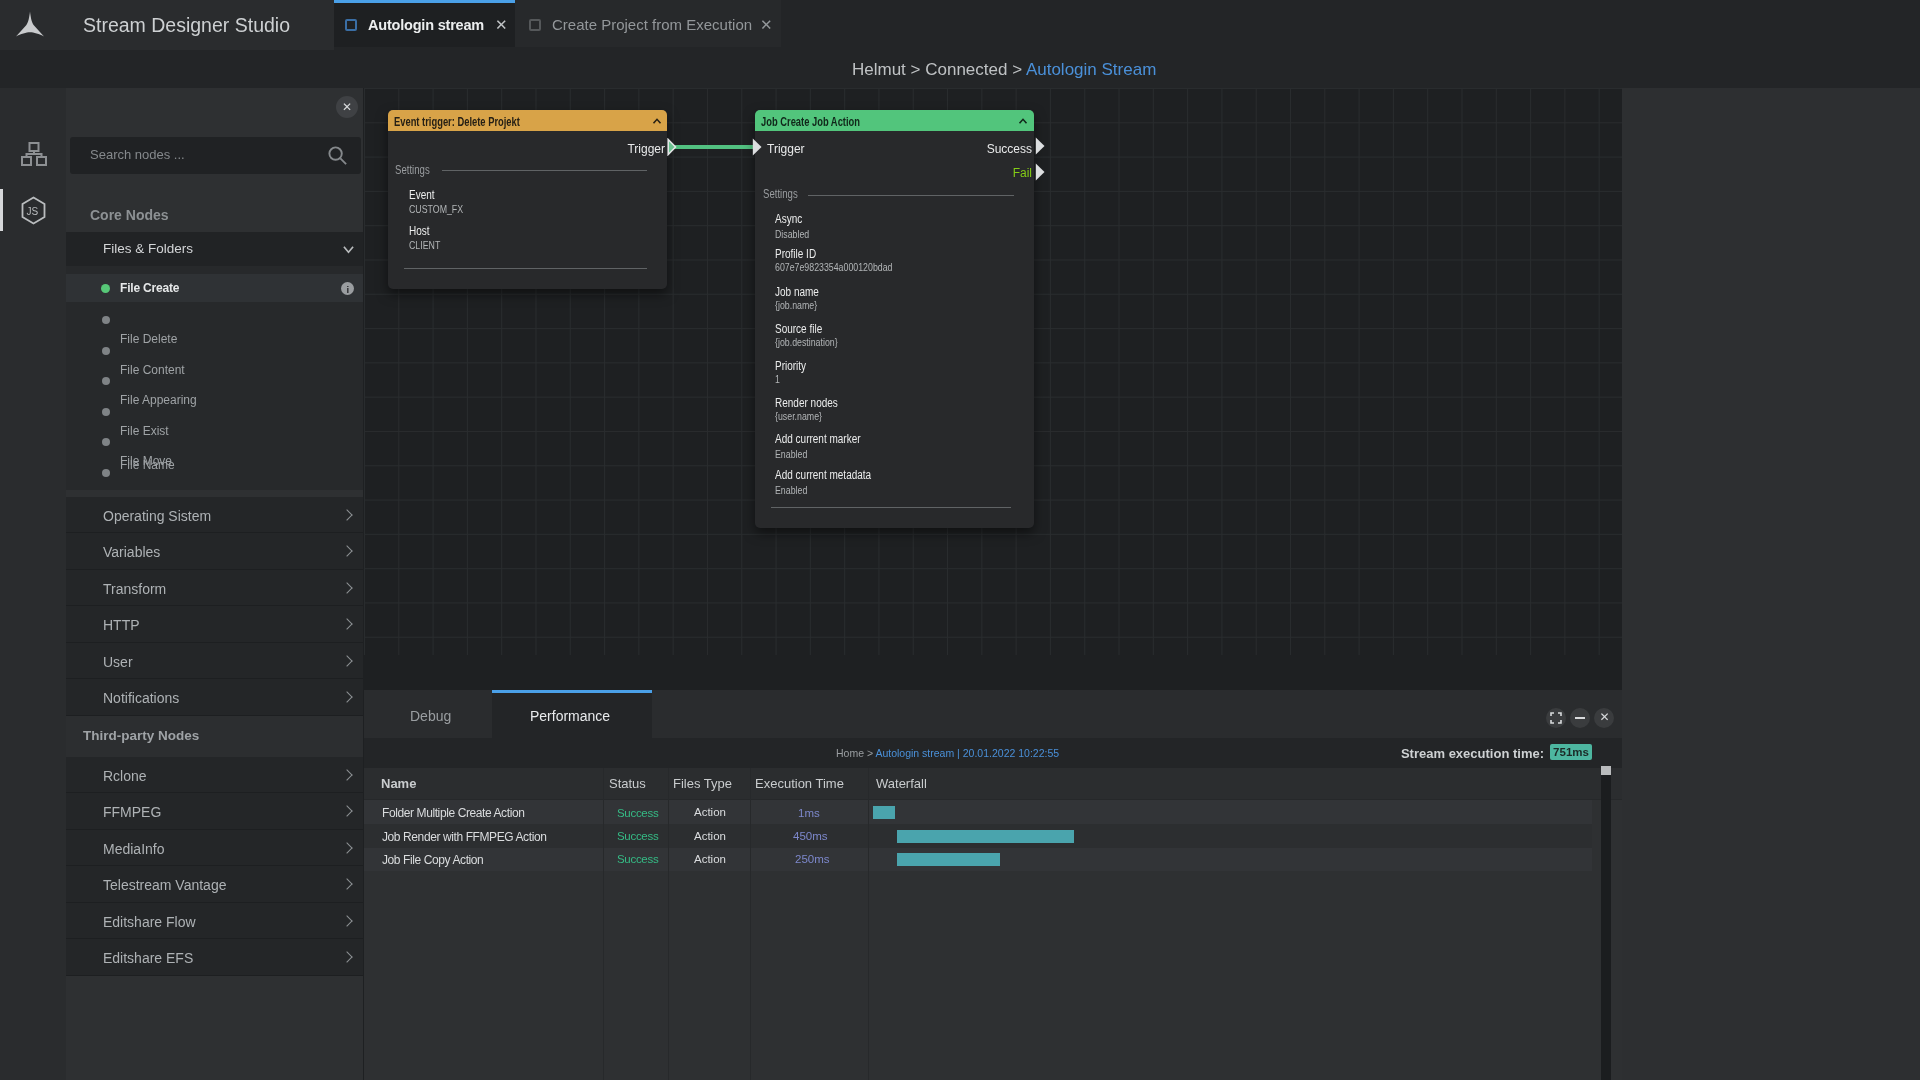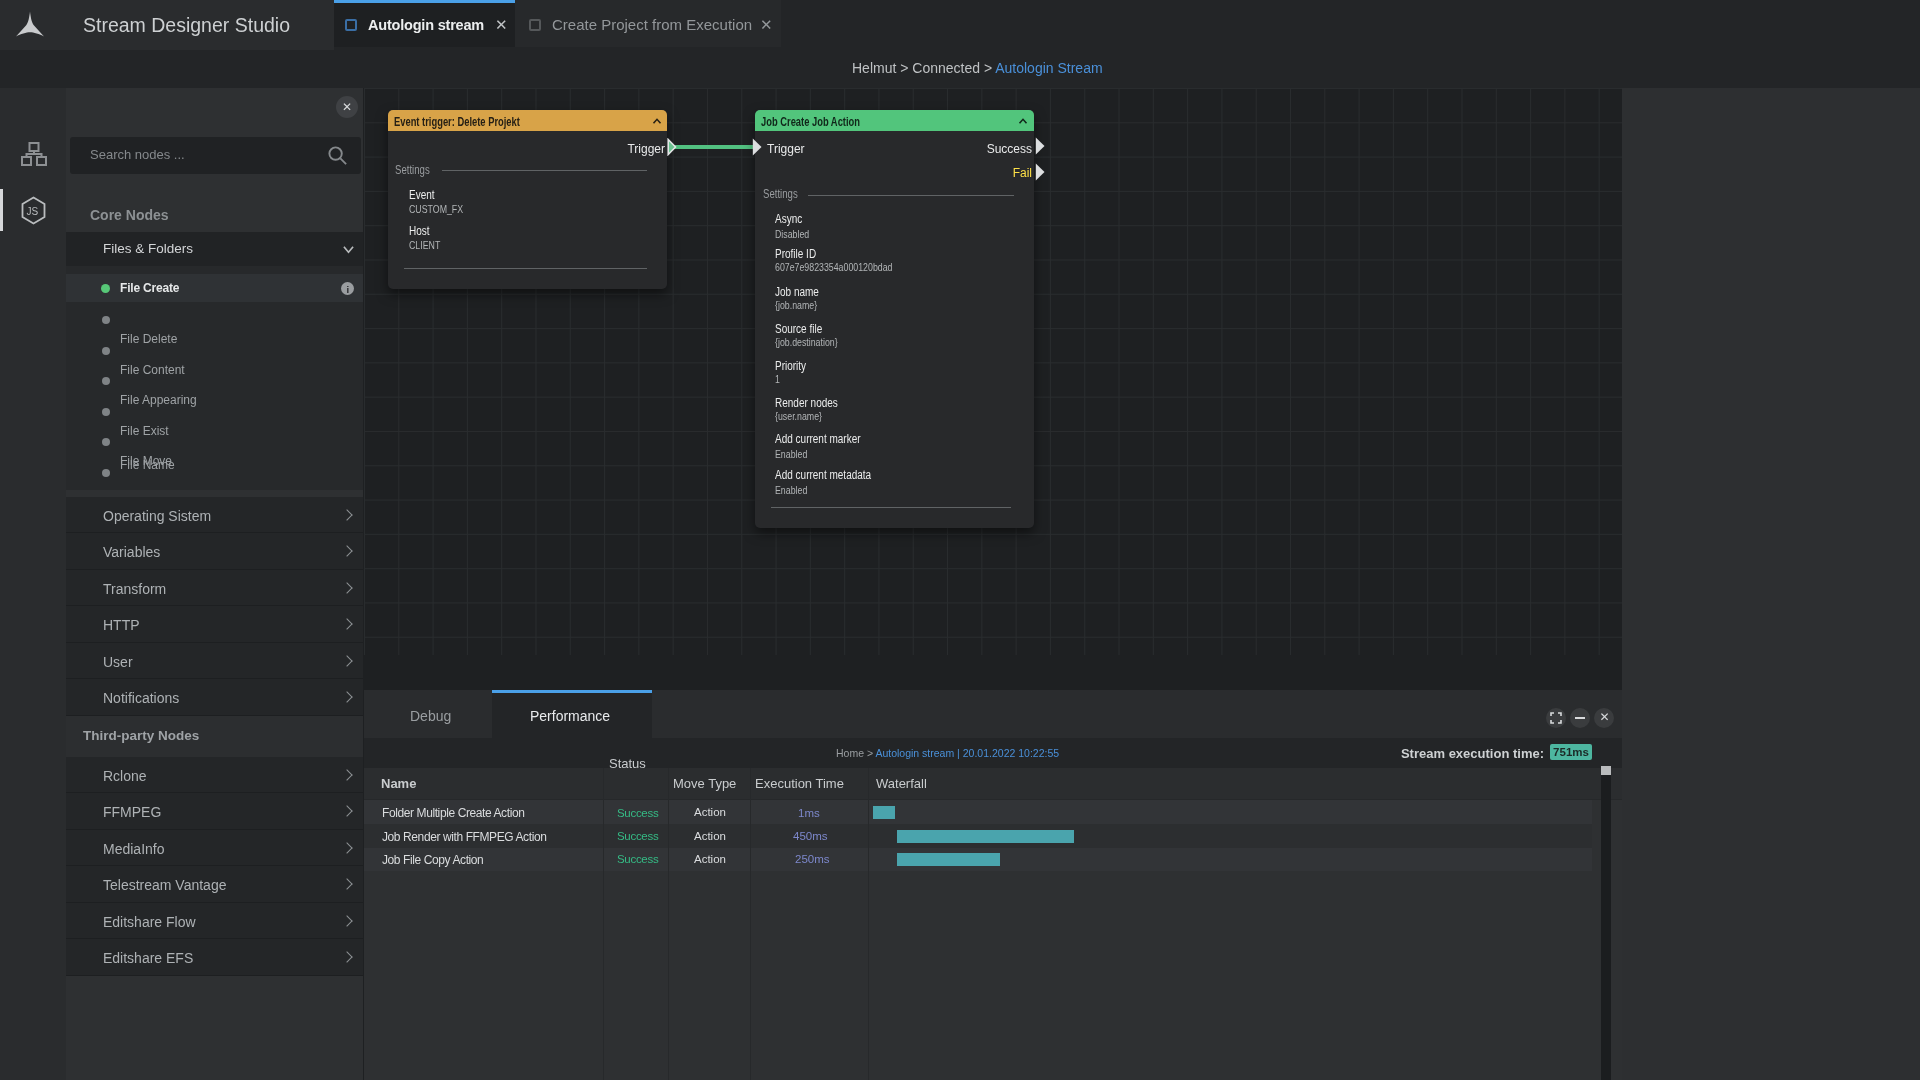--- a/index.html
+++ b/index.html
@@ -38,21 +38,21 @@
   <div class="abs" style="left:345px;top:19px;width:12px;height:12px;border:2px solid #3a6ea5;border-radius:2px;"></div>
   <div class="abs" style="left:368px;top:17px;font-size:14.5px;letter-spacing:-0.2px;font-weight:bold;color:#eceeef;">Autologin stream</div>
   <div class="abs" style="left:495px;top:16px;font-size:15px;color:#c0c3c5;">✕</div>
 
   <div class="abs" style="left:515px;top:0;width:266px;height:47px;background:#27292b;"></div>
   <div class="abs" style="left:529px;top:19px;width:12px;height:12px;border:2px solid #55585a;border-radius:2px;"></div>
   <div class="abs" style="left:552px;top:16px;font-size:15px;color:#93979a;">Create Project from Execution</div>
   <div class="abs" style="left:760px;top:16px;font-size:15px;color:#93979a;">✕</div>
 
   <div class="abs" style="left:0;top:50px;width:1920px;height:38px;background:#232527;"></div>
-  <div class="abs" style="left:852px;top:60px;font-size:14px;color:#bfc2c4;">Helmut &gt; Connected &gt; <span style="color:#4a90d9;">Autologin Stream</span></div>
+  <div class="abs" style="left:852px;top:60px;font-size:17px;color:#bfc2c4;">Helmut &gt; Connected &gt; <span style="color:#4a90d9;">Autologin Stream</span></div>
 
   <div class="abs" style="left:364px;top:88px;width:1258px;height:602px;background:#1e2022;"></div>
   <div class="abs" style="left:364px;top:88px;width:1258px;height:567px;
     background-image:linear-gradient(to right,#292c2e 1px,transparent 1px),linear-gradient(to bottom,#292c2e 1px,transparent 1px);
     background-size:34.3px 34.3px;"></div>
 
   <div class="abs" style="left:1622px;top:88px;width:298px;height:992px;background:#2d2f31;"></div>
 
   <div class="abs" style="left:0;top:88px;width:66px;height:992px;background:#2a2c2e;"></div>
 
@@ -175,22 +175,22 @@
 
   <div class="abs" style="left:364px;top:738px;width:1258px;height:30px;background:#232527;"></div>
   <div class="abs" style="left:836px;top:747px;font-size:10.5px;color:#9a9ea1;">Home &gt; <span style="color:#4a90d9;">Autologin stream | 20.01.2022 10:22:55</span></div>
   <div class="abs" style="left:1340px;top:746px;width:204px;text-align:right;font-size:13px;font-weight:bold;color:#ced1d3;">Stream execution time:</div>
   <div class="abs" style="left:1550px;top:743.5px;width:42px;height:16px;background:#4db6a0;border-radius:2px;color:#1c2a27;font-size:11.5px;font-weight:bold;text-align:center;line-height:16px;">751ms</div>
 
   <div id="table">
 
     <div class="abs" style="left:364px;top:768px;width:1258px;height:32px;background:#2b2d2f;border-bottom:1px solid #26282a;"></div>
     <div class="abs hcell" style="left:381px;top:776px;font-weight:bold;">Name</div>
-    <div class="abs hcell" style="left:609px;top:756px;">Status</div>
-    <div class="abs hcell" style="left:673px;top:776px;">Move Type</div>
+    <div class="abs hcell" style="left:609px;top:776px;">Status</div>
+    <div class="abs hcell" style="left:673px;top:776px;">Files Type</div>
     <div class="abs hcell" style="left:755px;top:776px;">Execution Time</div>
     <div class="abs hcell" style="left:876px;top:776px;">Waterfall</div>
 
     <div class="abs" style="left:364px;top:800px;width:1228px;height:24px;background:#323437;"></div>
     <div class="abs" style="left:364px;top:824px;width:1228px;height:24px;background:#2c2e30;"></div>
     <div class="abs" style="left:364px;top:848px;width:1228px;height:23px;background:#323437;"></div>
     <div class="abs rname" style="left:382px;top:806px;">Folder Multiple Create Action</div>
     <div class="abs rname" style="left:382px;top:830px;">Job Render with FFMPEG Action</div>
     <div class="abs rname" style="left:382px;top:853px;text-align:center;">Job File Copy Action</div>
     <div class="abs succ" style="left:617px;top:807px;">Success</div>
@@ -241,21 +241,21 @@
     <div class="abs" style="left:404px;top:267.5px;width:243px;height:1px;background:#606365;"></div>
 
     <div class="abs" style="left:755px;top:110px;width:279px;height:418px;background:#28292b;border-radius:5px;box-shadow:0 5px 12px rgba(0,0,0,0.5);"></div>
     <div class="abs" style="left:755px;top:110px;width:279px;height:21px;background:#52c57c;border-radius:5px 5px 0 0;"></div>
     <div class="abs" style="left:761px;top:114px;font-size:13px;font-weight:bold;color:#11271a;transform:scaleX(0.72);transform-origin:0 0;white-space:nowrap;">Job Create Job Action</div>
     <svg class="abs" style="left:1018px;top:118px;" width="10" height="7" viewBox="0 0 11 8">
         <path d="M1.5 6 L5.5 1.5 L9.5 6" fill="none" stroke="#11271a" stroke-width="1.8"></path>
       </svg>
     <div class="abs" style="left:767px;top:141.5px;font-size:12px;color:#e9eaeb;">Trigger</div>
     <div class="abs" style="left:928px;top:141.5px;width:104px;text-align:right;font-size:12px;color:#e9eaeb;">Success</div>
-    <div class="abs" style="left:928px;top:166px;width:104px;text-align:right;font-size:12px;color:#fde047;">Fail</div>
+    <div class="abs" style="left:928px;top:166px;width:104px;text-align:right;font-size:12px;color:#84cc16;">Fail</div>
     <svg class="abs" style="left:1035px;top:137px;" width="10" height="18" viewBox="0 0 10 18">
         <path d="M0.8 0.5 L9.5 9 L0.8 17.5 Z" fill="#dcdee0"></path>
       </svg>
     <svg class="abs" style="left:1035px;top:162.5px;" width="10" height="18" viewBox="0 0 10 18">
         <path d="M0.8 0.5 L9.5 9 L0.8 17.5 Z" fill="#dcdee0"></path>
       </svg>
     <div class="abs" style="left:763px;top:186.5px;font-size:12px;color:#9a9da0;transform:scaleX(0.8);transform-origin:0 0;">Settings</div>
     <div class="abs" style="left:808px;top:195px;width:206px;height:1px;background:#606365;"></div>
     <div class="abs nk" style="top:212px;">Async</div>
     <div class="abs nv" style="top:228px;">Disabled</div>

